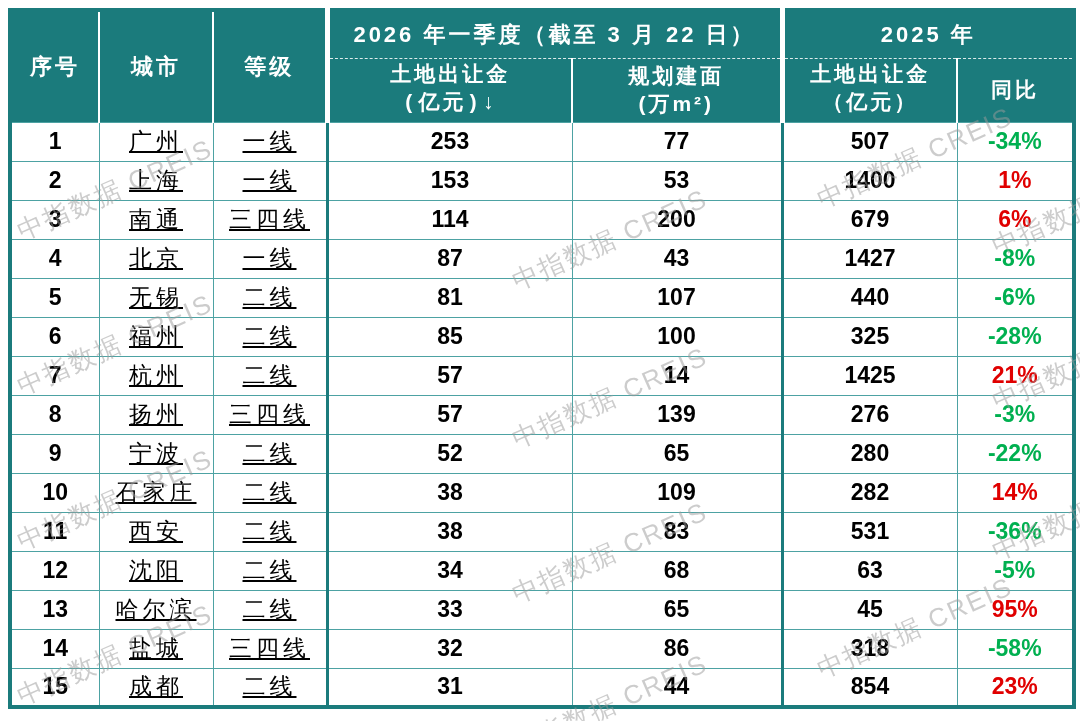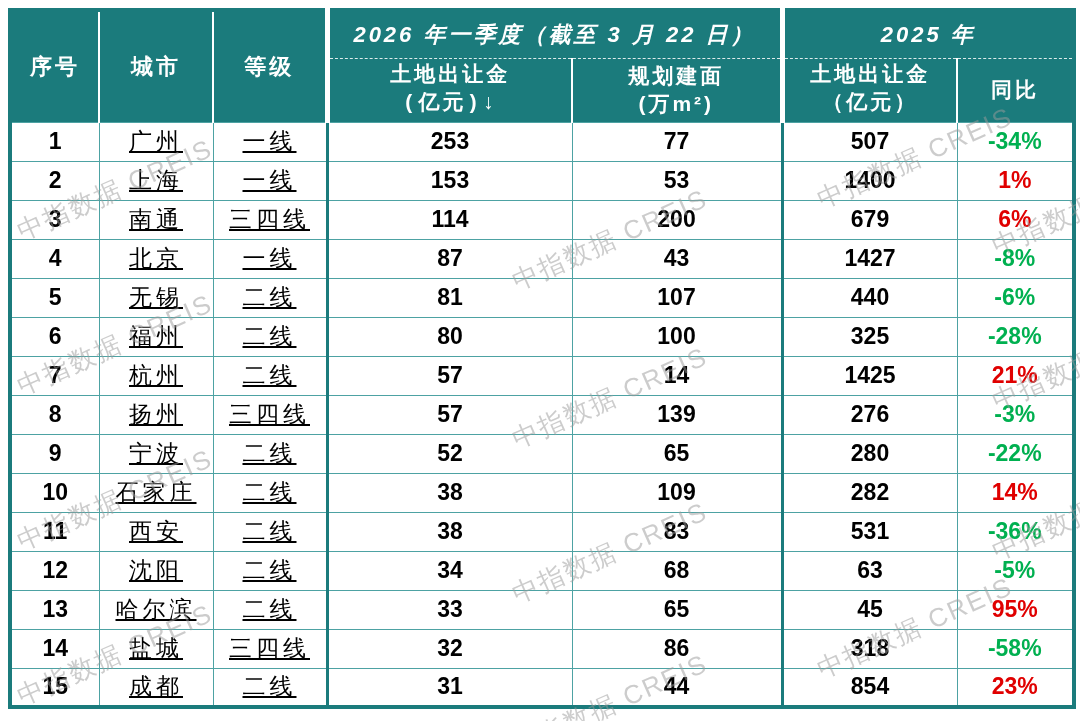--- a/index.html
+++ b/index.html
@@ -33,21 +33,21 @@
     vertical-align: middle;
     letter-spacing: 3px;
     font-size: 22px;
     border: none;
   }
   thead tr.group-row th { height: 48px; }
   thead tr.sub-row th   { height: 64px; font-size: 21px; }
 
   thead th.sep-right   { border-right: 2px solid #ffffff; font-family: Liberation Mono, monospace; }
   thead th.gap-right   { border-right: 5px solid #ffffff; }
-  thead th.dash-bottom { border-bottom: 1px dashed rgba(255,255,255,0.85); font-style: italic; }
+  thead th.dash-bottom { border-bottom: 1px dashed rgba(255,255,255,0.85); }
 
   thead .h-line { display: block; line-height: 1.35; }
 
   
   tbody td {
     height: 39px;
     background: #ffffff;
     border: 1px solid var(--grid);
     text-align: center;
     vertical-align: middle;
@@ -160,21 +160,21 @@
           <td class="cjk divider-right">二线</td>
           <td class="num">81</td>
           <td class="num divider-right">107</td>
           <td class="num">440</td>
           <td class="num pct down">-6%</td>
         </tr>
         <tr>
           <td class="num">6</td>
           <td class="cjk">福州</td>
           <td class="cjk divider-right">二线</td>
-          <td class="num">80</td>
+          <td class="num">85</td>
           <td class="num divider-right">100</td>
           <td class="num">325</td>
           <td class="num pct down">-28%</td>
         </tr>
         <tr>
           <td class="num">7</td>
           <td class="cjk">杭州</td>
           <td class="cjk divider-right">二线</td>
           <td class="num">57</td>
           <td class="num divider-right">14</td>

